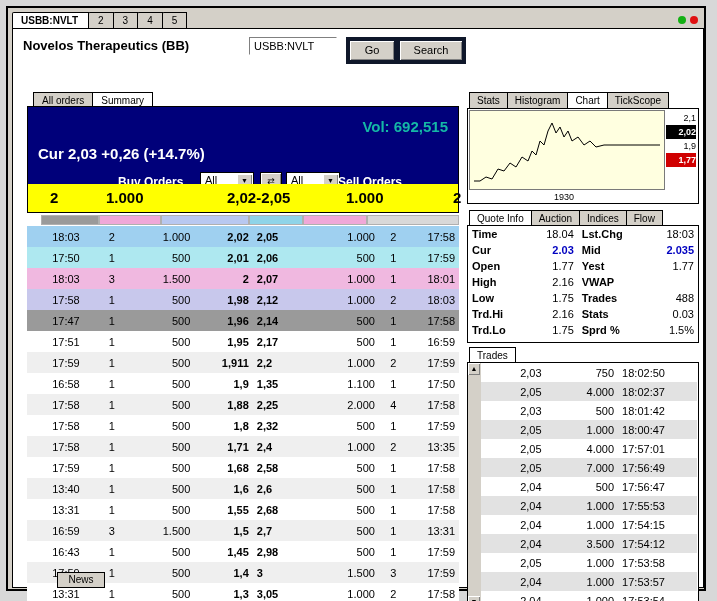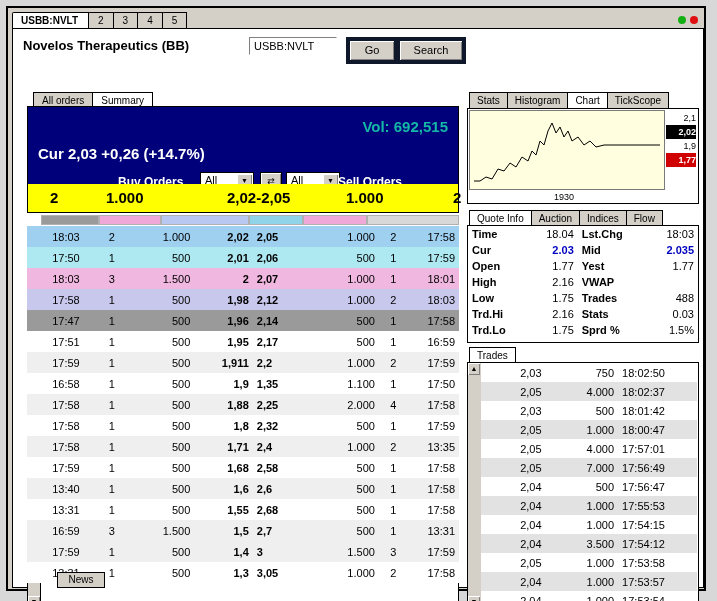--- a/index.html
+++ b/index.html
@@ -381,20 +381,31 @@
             <td class="sp"></td>
             <td class="c-time">16:59</td>
             <td class="c-n">3</td>
             <td class="c-sz">1.500</td>
             <td class="c-px">1,5</td>
             <td class="c-px2">2,7</td>
             <td class="c-sz2">500</td>
             <td class="c-n2">1</td>
             <td class="c-time2">13:31</td>
           </tr>
+          <tr style="background: rgb(255, 255, 255);">
+            <td class="sp"></td>
+            <td class="c-time">16:43</td>
+            <td class="c-n">1</td>
+            <td class="c-sz">500</td>
+            <td class="c-px">1,45</td>
+            <td class="c-px2">2,98</td>
+            <td class="c-sz2">500</td>
+            <td class="c-n2">1</td>
+            <td class="c-time2">17:59</td>
+          </tr>
           <tr style="background: rgb(239, 239, 239);">
             <td class="sp"></td>
             <td class="c-time">17:59</td>
             <td class="c-n">1</td>
             <td class="c-sz">500</td>
             <td class="c-px">1,4</td>
             <td class="c-px2">3</td>
             <td class="c-sz2">1.500</td>
             <td class="c-n2">3</td>
             <td class="c-time2">17:59</td>

